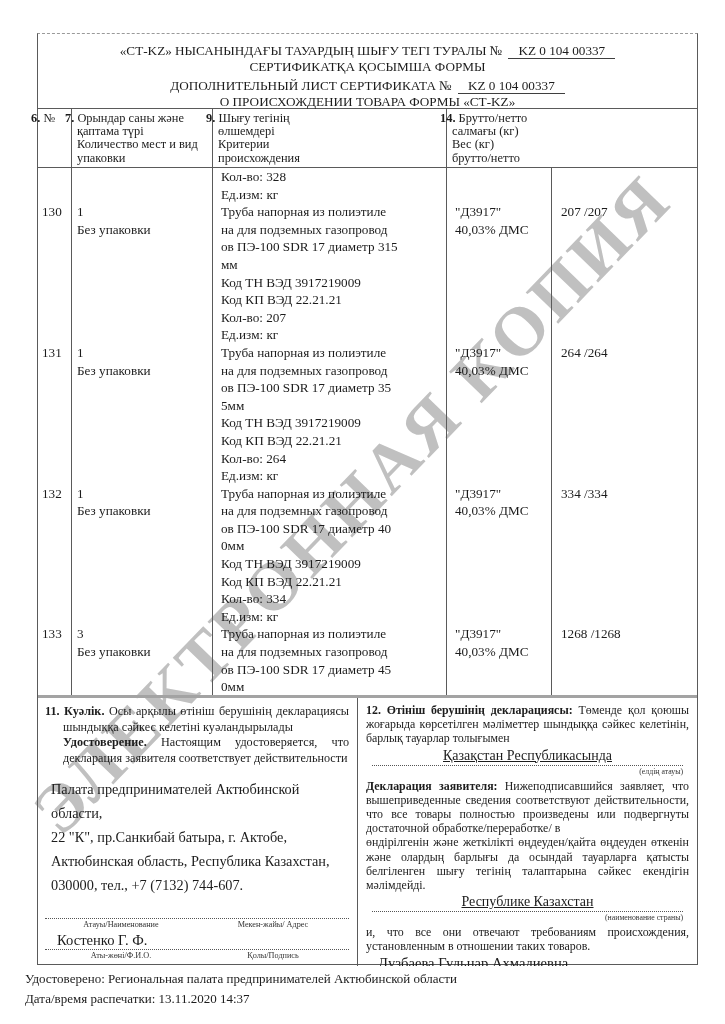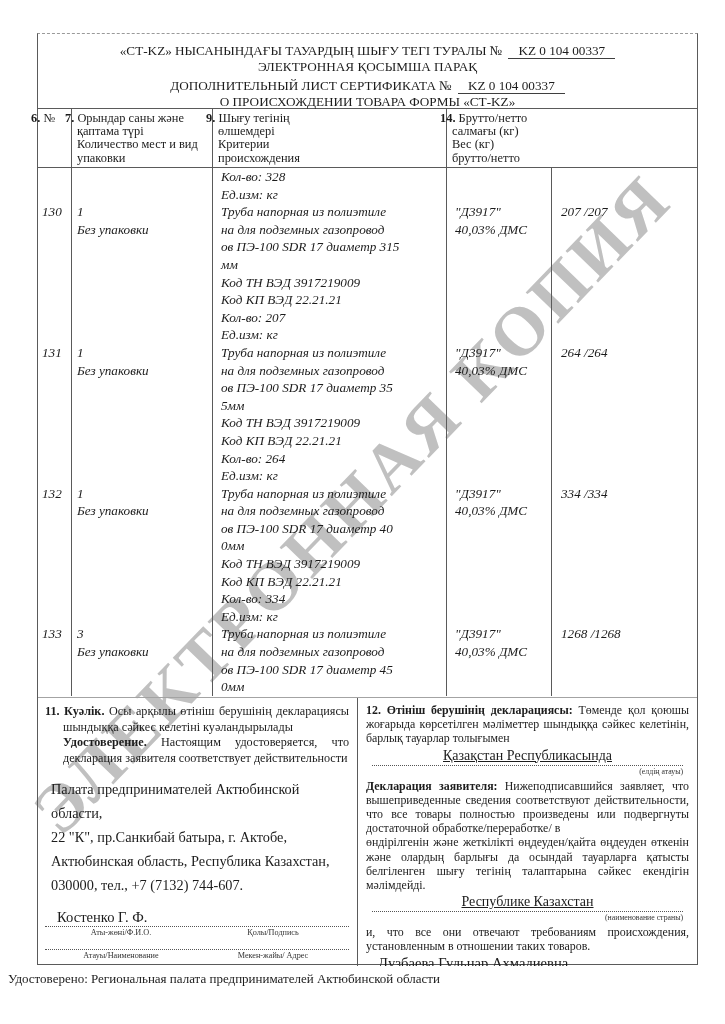--- a/index.html
+++ b/index.html
@@ -31,22 +31,22 @@
     padding:0 10px 1px 10px;margin-left:6px;line-height:13px;
   }
   
   .trow{display:grid;grid-template-columns:34px 141px 234px 105px 1fr;}
   .trow>div{border-right:1px solid #5a5a5a;box-sizing:border-box;min-height:1px;}
   .trow>div:last-child{border-right:none;}
   .thead{border-bottom:1px solid #5a5a5a;height:58px;font-size:12.4px;}
   .thead>div{padding:3px 4px 2px 5px;line-height:13.2px;}
   .hcell{white-space:pre-line;padding-left:17px;text-indent:-12px;}
   .hcell b{font-weight:bold;}
-  .tbody{height:530px;border-bottom:1px solid #a3a3a3;box-sizing:border-box;
-    font-size:13.2px;line-height:17.6px;overflow:hidden;padding-top:0;font-style:italic;}
+  .tbody{height:530px;border-bottom:3px solid #a3a3a3;box-sizing:border-box;
+    font-size:13.2px;line-height:17.6px;overflow:hidden;padding-top:0;}
   .tbody .trow>div{padding-top:0;}
   .t-num{padding-left:4px;}
   .t-qty{padding-left:5px;white-space:pre-line;}
   .t-desc{padding-left:8px;white-space:pre-line;}
   .t-crit{padding-left:8px;white-space:pre-line;}
   .t-wt{padding-left:9px;}
   .carry .t-desc{padding-top:3px;}
   
   .sections{display:grid;grid-template-columns:320px 1fr;height:268px;box-sizing:border-box;}
   .sec{box-sizing:border-box;overflow:hidden;display:flex;flex-direction:column;}
@@ -61,32 +61,32 @@
     border-bottom:1px dotted #555;padding-bottom:1px;text-decoration:underline;}
   .country-label{text-align:right;font-size:7.8px;color:#333;padding-top:1px;}
   .sig-block{margin-top:auto;}
   .sig-field{margin-top:1px;}
   .sig-value{font-size:14.6px;line-height:17px;min-height:17px;
     padding-left:12px;border-bottom:1px dotted #555;}
   .sig-value.empty{min-height:9px;}
   .sig-labels{display:flex;font-size:8.2px;color:#333;padding:1px 0 2px 0;}
   .sig-labels span{flex:1;text-align:center;}
   
-  .footer{position:absolute;left:8px;top:969px;z-index:1;font-size:13px;line-height:20px;}
+  .footer{position:absolute;left:25px;top:969px;z-index:1;font-size:13px;line-height:20px;}
 </style>
 </head>
 <body>
 
 <div class="watermark">ЭЛЕКТРОННАЯ КОПИЯ</div>
 
 <div class="doc">
 
   <div class="doc-header">
     <div><span>«СТ-KZ» НЫСАНЫНДАҒЫ ТАУАРДЫҢ ШЫҒУ ТЕГІ ТУРАЛЫ №</span><span class="certnum">KZ 0 104 00337</span></div>
-    <div>ЭЛЕКТРОННАЯ ҚОСЫМША ПАРАҚ</div>
+    <div>СЕРТИФИКАТҚА ҚОСЫМША ФОРМЫ</div>
     <div class="gap"></div>
     <div><span>ДОПОЛНИТЕЛЬНЫЙ ЛИСТ СЕРТИФИКАТА №</span><span class="certnum">KZ 0 104 00337</span></div>
     <div>О ПРОИСХОЖДЕНИИ ТОВАРА ФОРМЫ «СТ-KZ»</div>
   </div>
 
   <div class="trow thead">
     <div class="hcell"><b>6.</b> <span>№</span></div>
     <div class="hcell"><b>7.</b> <span>Орындар саны және
 қаптама түрі
 Количество мест и вид
@@ -198,33 +198,33 @@
   <div class="sections">
 
     <div class="sec sec11">
       <div class="para hang"><b>11.</b> <b>Куәлік.</b> <span>Осы арқылы өтініш берушінің декларациясы шындыққа сәйкес келетіні куәландырылады</span><br><b>Удостоверение.</b> <span>Настоящим удостоверяется, что декларация заявителя соответствует действительности</span></div>
       <div class="address">Палата предпринимателей Актюбинской области,
 22 "К", пр.Санкибай батыра, г. Актобе,
 Актюбинская область, Республика Казахстан,
 030000, тел., +7 (7132) 744-607.</div>
       <div class="sig-block">
         <div class="sig-field">
+          <div class="sig-value empty"></div>
+          <div class="sig-labels">
+              <span>Атауы/Наименование</span>
+              <span>Мекен-жайы/ Адрес</span>
+            </div>
+        </div>
+        <div class="sig-field">
           <div class="sig-value">Костенко Г. Ф.</div>
           <div class="sig-labels">
               <span>Аты-жөні/Ф.И.О.</span>
               <span>Қолы/Подпись</span>
             </div>
         </div>
-        <div class="sig-field">
-          <div class="sig-value empty"></div>
-          <div class="sig-labels">
-              <span>Атауы/Наименование</span>
-              <span>Мекен-жайы/ Адрес</span>
-            </div>
-        </div>
       </div>
     </div>
 
     <div class="sec sec12">
       <div class="para"><b>12.</b> <b>Өтініш берушінің декларациясы:</b> <span>Төменде қол қоюшы жоғарыда көрсетілген мәліметтер шындыққа сәйкес келетінін, барлық тауарлар толығымен</span></div>
       <div class="country">
         <div class="country-value">Қазақстан Республикасында</div>
         <div class="country-label">(елдің атауы)</div>
       </div>
       <div class="para"><b>Декларация заявителя:</b> <span>Нижеподписавшийся заявляет, что вышеприведенные сведения соответствуют действительности, что все товары полностью произведены или подвергнуты достаточной обработке/переработке/ в</span></div>
@@ -241,13 +241,14 @@
         </div>
 
       </div>
     </div>
 
   </div>
 </div>
 
 <div class="footer">
   <div>Удостоверено: Региональная палата предпринимателей Актюбинской области</div>
+  <div>Дата/время распечатки: 13.11.2020 14:37</div>
 </div>
 
 </body></html>

